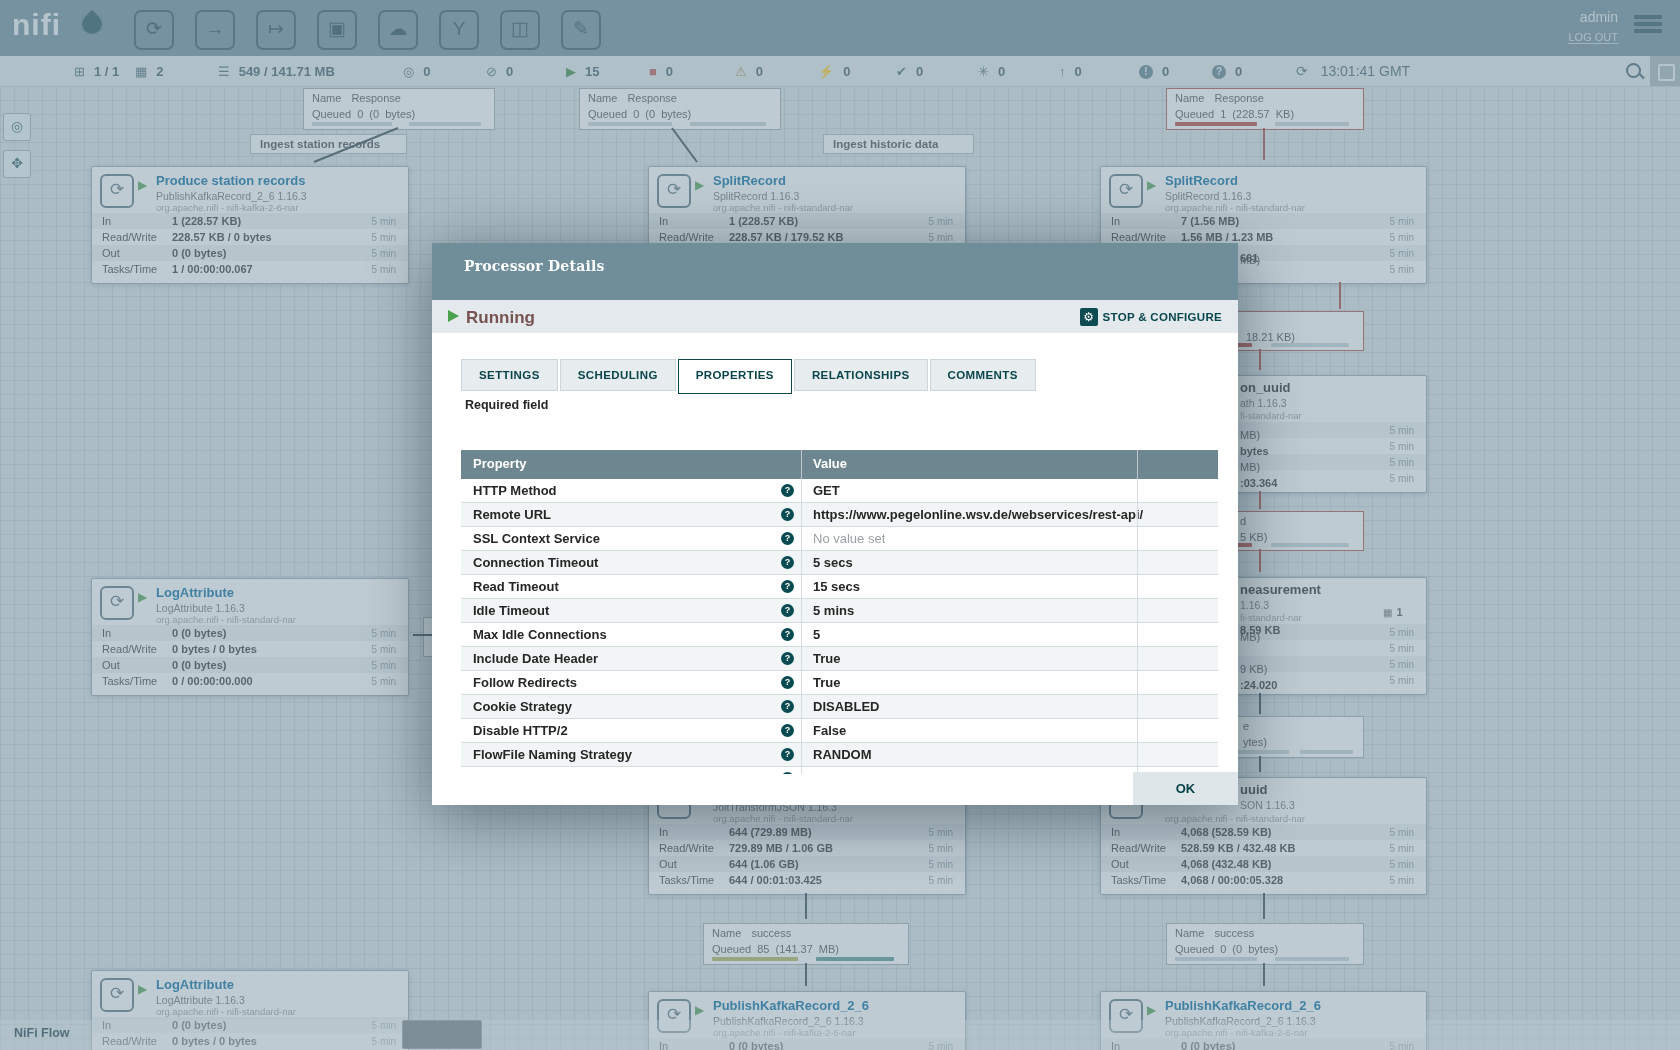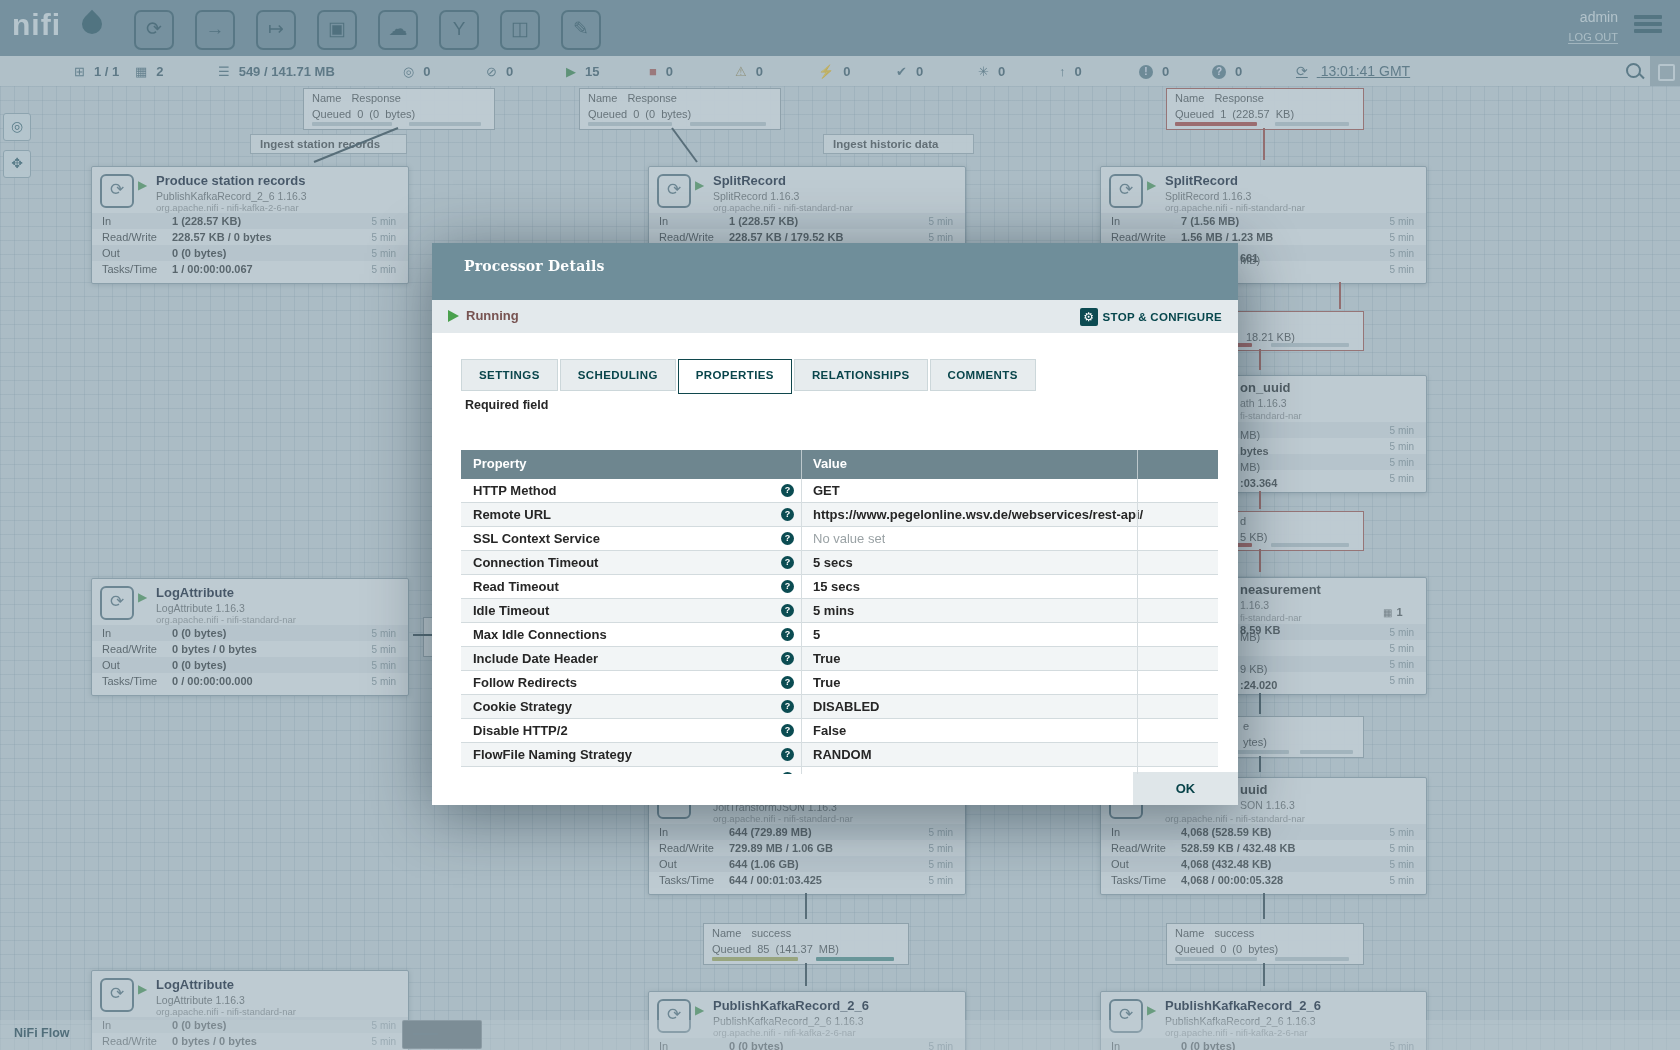--- a/index.html
+++ b/index.html
@@ -41,21 +41,21 @@
   #lines .ldark{stroke:#32444d;}
   #lines .lred{stroke:#a8453b;}
   .palette-btn{position:absolute;width:26px;height:26px;background:rgba(236,242,244,.95);
                border:1px solid #9db0b8;border-radius:3px;text-align:center;line-height:24px;
                font-size:14px;color:#33606c;z-index:2;}
   .proc{position:absolute;background:#fff;border:1px solid #97a6ae;border-radius:2px;
         box-shadow:0 1px 5px rgba(40,60,70,.25);}
   .proc .icon{position:absolute;left:8px;top:7px;width:30px;height:30px;border:2px solid #5b7580;
               border-radius:6px;color:#5b7580;font-size:17px;line-height:28px;text-align:center;}
   .proc .play{position:absolute;left:46px;top:11px;color:#54a058;font-size:12px;}
-  .proc .pname{position:absolute;left:64px;top:6px;font-size:13px;font-weight:bold;color:#0f172a;white-space:nowrap;}
+  .proc .pname{position:absolute;left:64px;top:6px;font-size:13px;font-weight:bold;color:#0369a1;white-space:nowrap;}
   .proc .ptype{position:absolute;left:64px;top:23px;font-size:10.5px;color:#6f6f6f;white-space:nowrap;}
   .proc .porg{position:absolute;left:64px;top:35px;font-size:9.5px;color:#9b9b9b;white-space:nowrap;}
   .prow{position:absolute;left:0;width:100%;height:16px;}
   .prow.odd{background:rgba(90,115,135,.10);}
   .prow .pl{position:absolute;left:10px;top:2px;font-size:11px;color:#3a3a3a;}
   .prow .pv{position:absolute;left:80px;top:2px;font-size:11px;font-weight:bold;color:#333;white-space:nowrap;}
   .prow .pt{position:absolute;right:12px;top:3px;font-size:10px;color:#8e9a9f;}
   .conn{position:absolute;background:rgba(255,255,255,.96);border:1px solid #9fabb1;}
   .conn.red{border-color:#ae5348;}
   .conn .cr1{position:absolute;left:8px;top:3px;font-size:11px;color:#4f4f4f;word-spacing:7px;white-space:nowrap;}
@@ -78,21 +78,21 @@
   .glass{position:absolute;left:0;top:0;width:1680px;height:1050px;background:rgba(126,152,166,.5);z-index:50;}
   
   .dialog{position:absolute;left:432px;top:243px;width:806px;height:562px;background:#fff;z-index:100;
           box-shadow:0 10px 60px rgba(0,20,30,.45);}
   .dlg-header{position:absolute;left:0;top:0;width:100%;height:57px;background:#6f8e9a;}
   .dlg-title{position:absolute;left:32px;top:15px;font-family:"DejaVu Serif", serif;font-size:14px;
              font-weight:bold;color:#fdfefe;letter-spacing:.2px;}
   .dlg-status{position:absolute;left:0;top:57px;width:100%;height:33px;background:#e3e9ec;}
   .dlg-play{position:absolute;left:16px;top:10px;width:0;height:0;border-left:11px solid #4aa14e;
             border-top:6px solid transparent;border-bottom:6px solid transparent;}
-  .dlg-state{position:absolute;left:34px;top:8px;font-size:13px;font-weight:bold;color:#775351;}
+  .dlg-state{position:absolute;left:34px;top:8px;font-size:17px;font-weight:bold;color:#775351;}
   .dlg-action{position:absolute;right:16px;top:7px;height:20px;cursor:pointer;}
   .gear-badge{display:inline-block;width:18px;height:18px;background:#0d4b52;border-radius:2px;color:#fff;
               font-size:12px;line-height:18px;text-align:center;vertical-align:middle;margin-right:5px;}
   .dlg-action span.lbl{font-size:11.5px;font-weight:bold;color:#07474d;letter-spacing:.3px;vertical-align:middle;}
   .dlg-tabs{position:absolute;left:29px;top:116px;display:flex;align-items:flex-start;}
   .tab{height:30px;line-height:30px;padding:0 17px;margin-right:2px;background:#e7ecee;
        border:1px solid #ccd7da;font-size:11.5px;font-weight:bold;color:#09454b;letter-spacing:.4px;cursor:pointer;}
   .tab.active{background:#fff;border-color:#10474d;height:33px;line-height:31px;}
   .required-note{position:absolute;left:33px;top:155px;font-size:12.5px;font-weight:bold;color:#262626;}
   .ptable-head{position:absolute;left:29px;top:207px;width:757px;height:29px;background:#6e868f;}
@@ -145,21 +145,21 @@
       <div class="sitem" style="left: 566px;"><span class="sic" style="color: rgb(63, 141, 74);">▶</span><span class="sval">15</span></div>
       <div class="sitem" style="left: 649px;"><span class="sic" style="color: rgb(184, 90, 82);">■</span><span class="sval">0</span></div>
       <div class="sitem" style="left: 735px;"><span class="sic" style="color: rgb(160, 138, 80);">⚠</span><span class="sval">0</span></div>
       <div class="sitem" style="left: 818px;"><span class="sic">⚡</span><span class="sval">0</span></div>
       <div class="sitem" style="left: 896px;"><span class="sic">✔</span><span class="sval">0</span></div>
       <div class="sitem" style="left: 978px;"><span class="sic">✳</span><span class="sval">0</span></div>
       <div class="sitem" style="left: 1059px;"><span class="sic">↑</span><span class="sval">0</span></div>
       <div class="sitem" style="left: 1139px;"><span class="sic circ">!</span><span class="sval">0</span></div>
       <div class="sitem" style="left: 1212px;"><span class="sic circ">?</span><span class="sval">0</span></div>
     </div>
-  <div class="stime" style="left: 1296px; text-decoration: underline;">
+  <div class="stime" style="left: 1296px;">
     <span class="sic">⟳</span>
     <span>13:01:41 GMT</span>
   </div>
 </div>
 <div class="search-glass"></div>
 <div class="panel-btn">
     <span></span>
   </div>
 
 <div class="canvas"></div>

